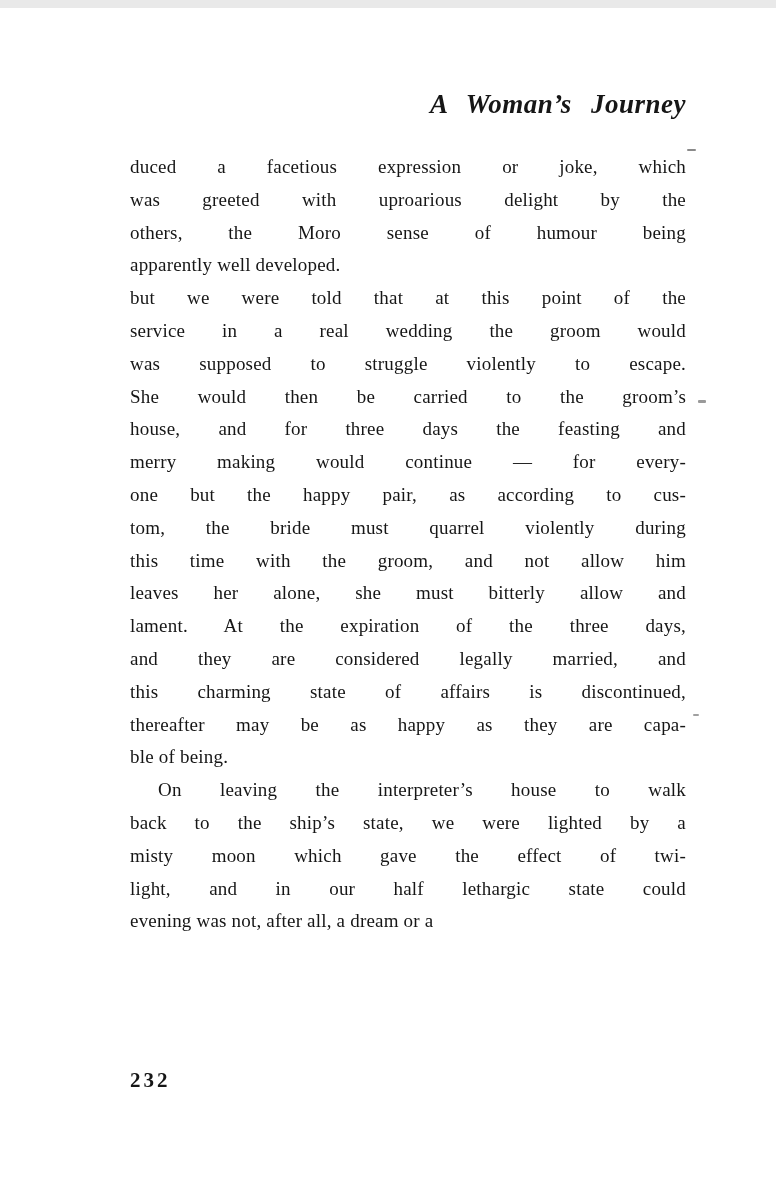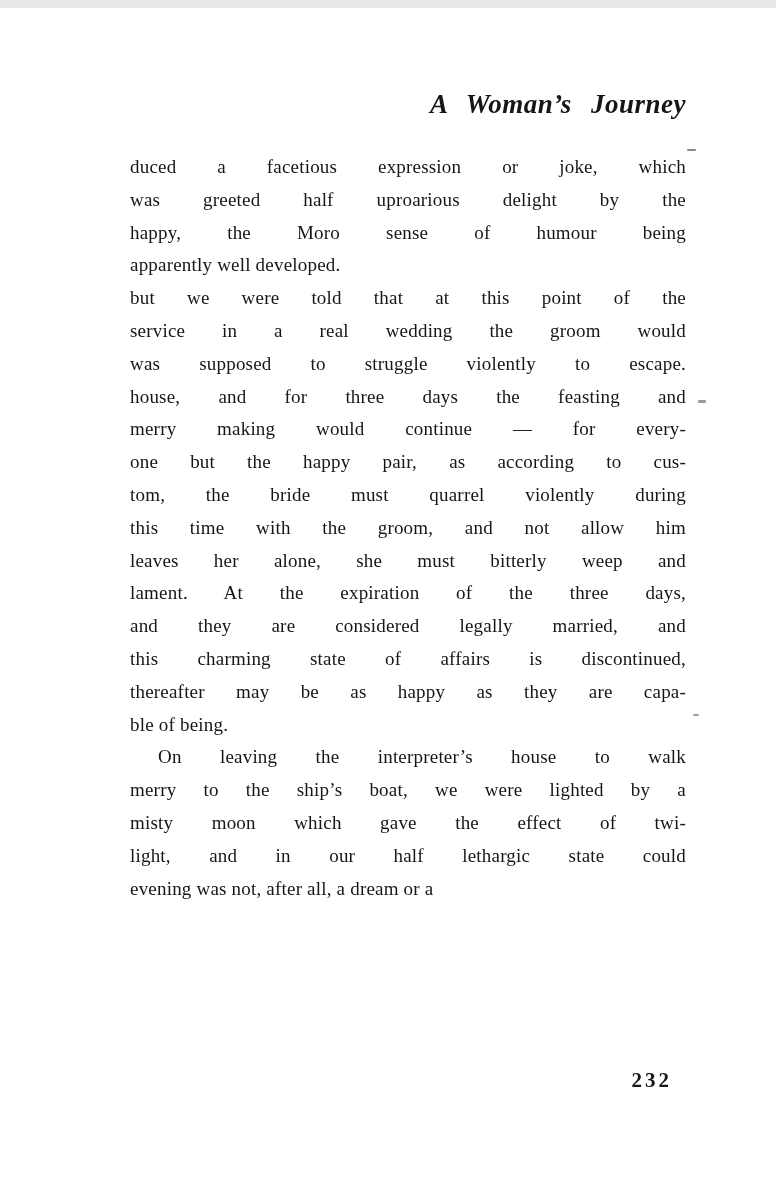--- a/index.html
+++ b/index.html
@@ -49,23 +49,23 @@
   .line.last {
     text-align-last: left;
     -moz-text-align-last: left;
   }
   .line.indent {
     text-indent: 28px;
   }
   .page-number {
     position: absolute;
     top: 1060px;
-    left: 116px;
+    left: 130px;
     width: 556px;
-    text-align: right;
+    text-align: left;
     font-size: 21px;
     font-weight: 600;
     letter-spacing: 3px;
   }
   
   .speck {
     position: absolute;
     background: #8a8a8a;
     border-radius: 1px;
   }
@@ -76,43 +76,44 @@
 </head>
 <body>
 
 <div class="page">
 
   <div class="running-header">A Woman’s Journey</div>
 
   <div class="body-text">
       <div class="paragraph">
         <div class="line">duced a facetious expression or joke, which</div>
-        <div class="line">was greeted half uproarious delight by the</div>
-        <div class="line">happy, the Moro sense of humour being</div>
+        <div class="line">was greeted with uproarious delight by the</div>
+        <div class="line">others, the Moro sense of humour being</div>
         <div class="line last">apparently well developed.</div>
       </div>
       <div class="paragraph">
         <div class="line">but we were told that at this point of the</div>
         <div class="line">service in a real wedding the groom would</div>
         <div class="line">was supposed to struggle violently to escape.</div>
+        <div class="line">She would then be carried to the groom’s</div>
         <div class="line">house, and for three days the feasting and</div>
         <div class="line">merry making would continue — for every-</div>
         <div class="line">one but the happy pair, as according to cus-</div>
         <div class="line">tom, the bride must quarrel violently during</div>
         <div class="line">this time with the groom, and not allow him</div>
-        <div class="line">leaves her alone, she must bitterly weep and</div>
+        <div class="line">leaves her alone, she must bitterly allow and</div>
         <div class="line">lament.  At the expiration of the three days,</div>
         <div class="line">and they are considered legally married, and</div>
         <div class="line">this charming state of affairs is discontinued,</div>
         <div class="line">thereafter may be as happy as they are capa-</div>
         <div class="line last">ble of being.</div>
       </div>
       <div class="paragraph">
         <div class="line indent">On leaving the interpreter’s house to walk</div>
-        <div class="line">merry to the ship’s boat, we were lighted by a</div>
+        <div class="line">back to the ship’s state, we were lighted by a</div>
         <div class="line">misty moon which gave the effect of twi-</div>
         <div class="line">light, and in our half lethargic state could</div>
         <div class="line last">evening was not, after all, a dream or a</div>
       </div>
     </div>
 
   <div class="page-number">232</div>
 
   <div class="speck s1"></div>
   <div class="speck s2"></div>

